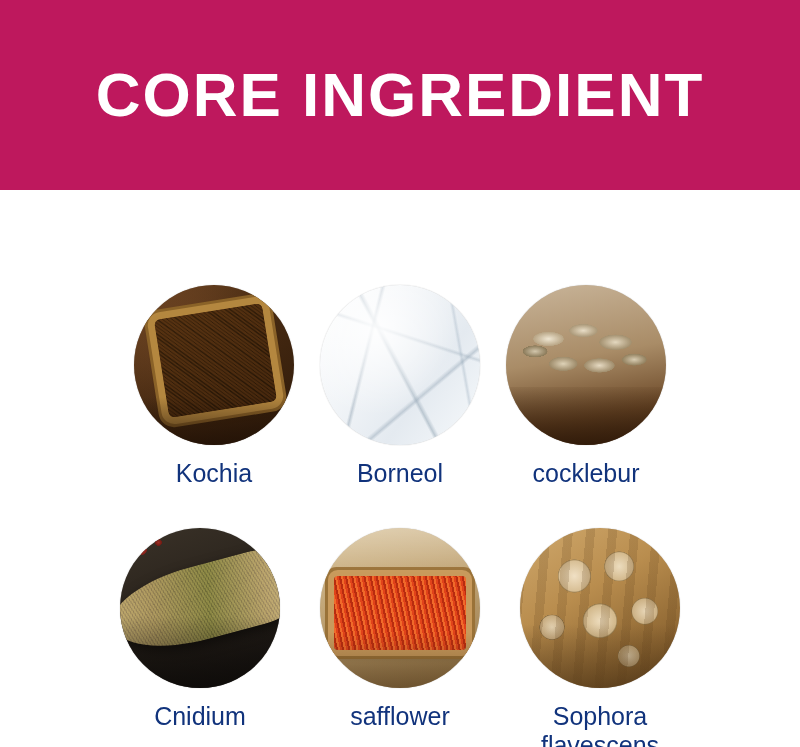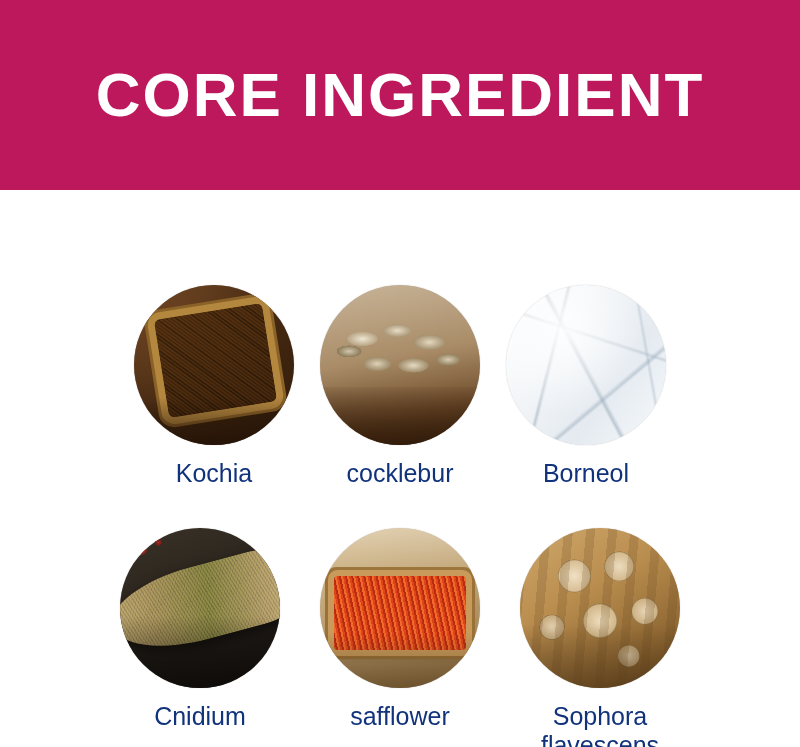--- a/index.html
+++ b/index.html
@@ -292,30 +292,30 @@
 
       <div class="item">
         <div class="circle">
           <div class="art art-kochia"></div>
         </div>
         <div class="caption">Kochia</div>
       </div>
 
       <div class="item">
         <div class="circle">
+          <div class="art art-borneol"></div>
+        </div>
+        <div class="caption">Borneol</div>
+      </div>
+
+      <div class="item">
+        <div class="circle">
           <div class="art art-cocklebur"></div>
         </div>
         <div class="caption">cocklebur</div>
-      </div>
-
-      <div class="item">
-        <div class="circle">
-          <div class="art art-borneol"></div>
-        </div>
-        <div class="caption">Borneol</div>
       </div>
 
 
     </div>
 
     <div class="row row-2">
 
       <div class="item">
         <div class="circle">
           <div class="art art-cnidium"></div>

